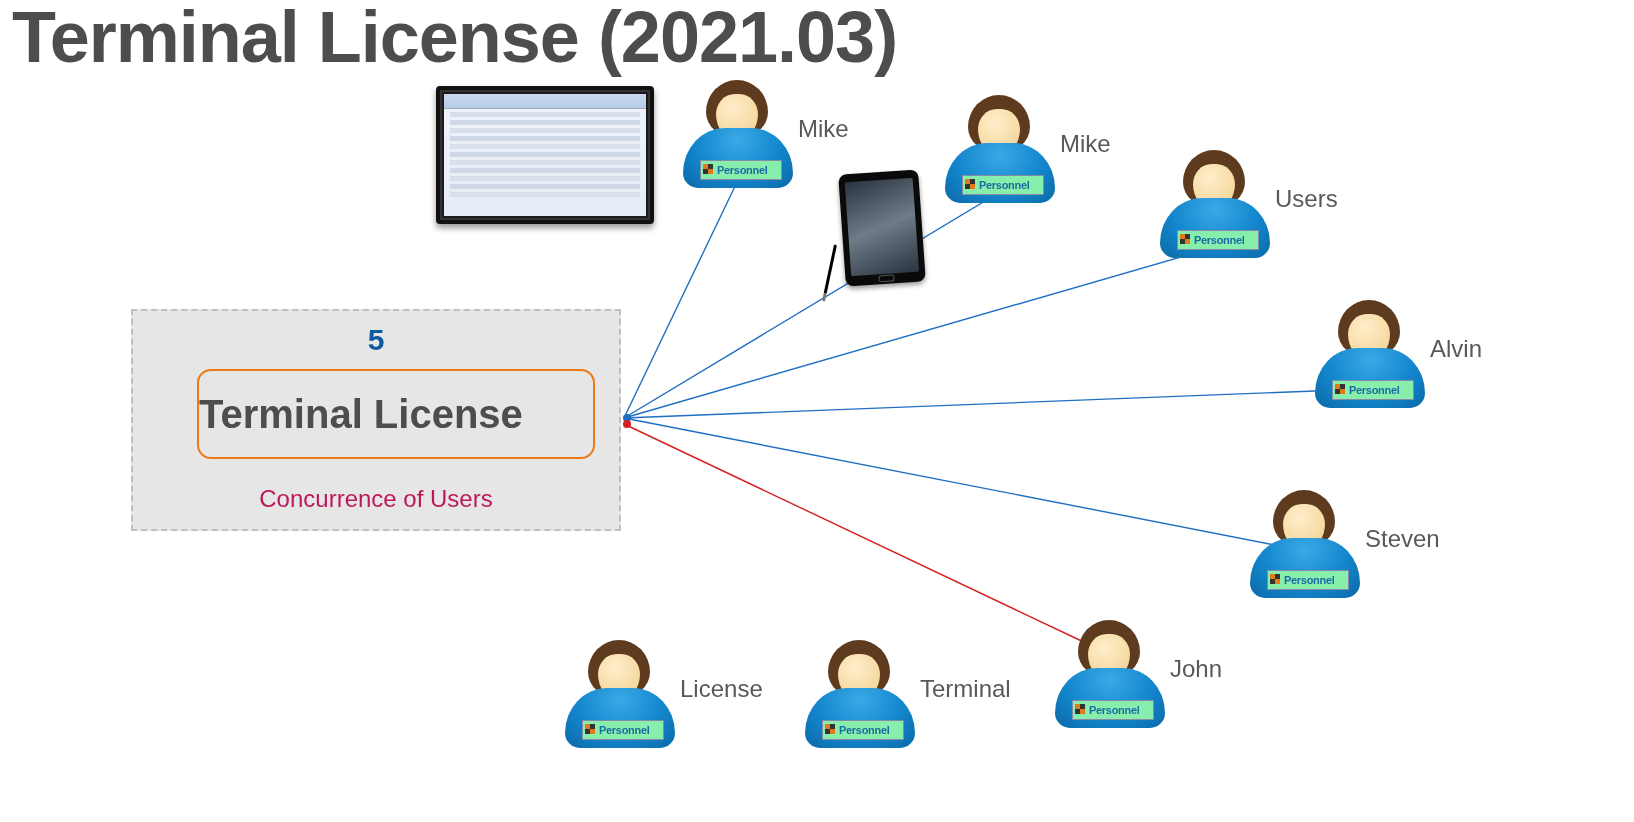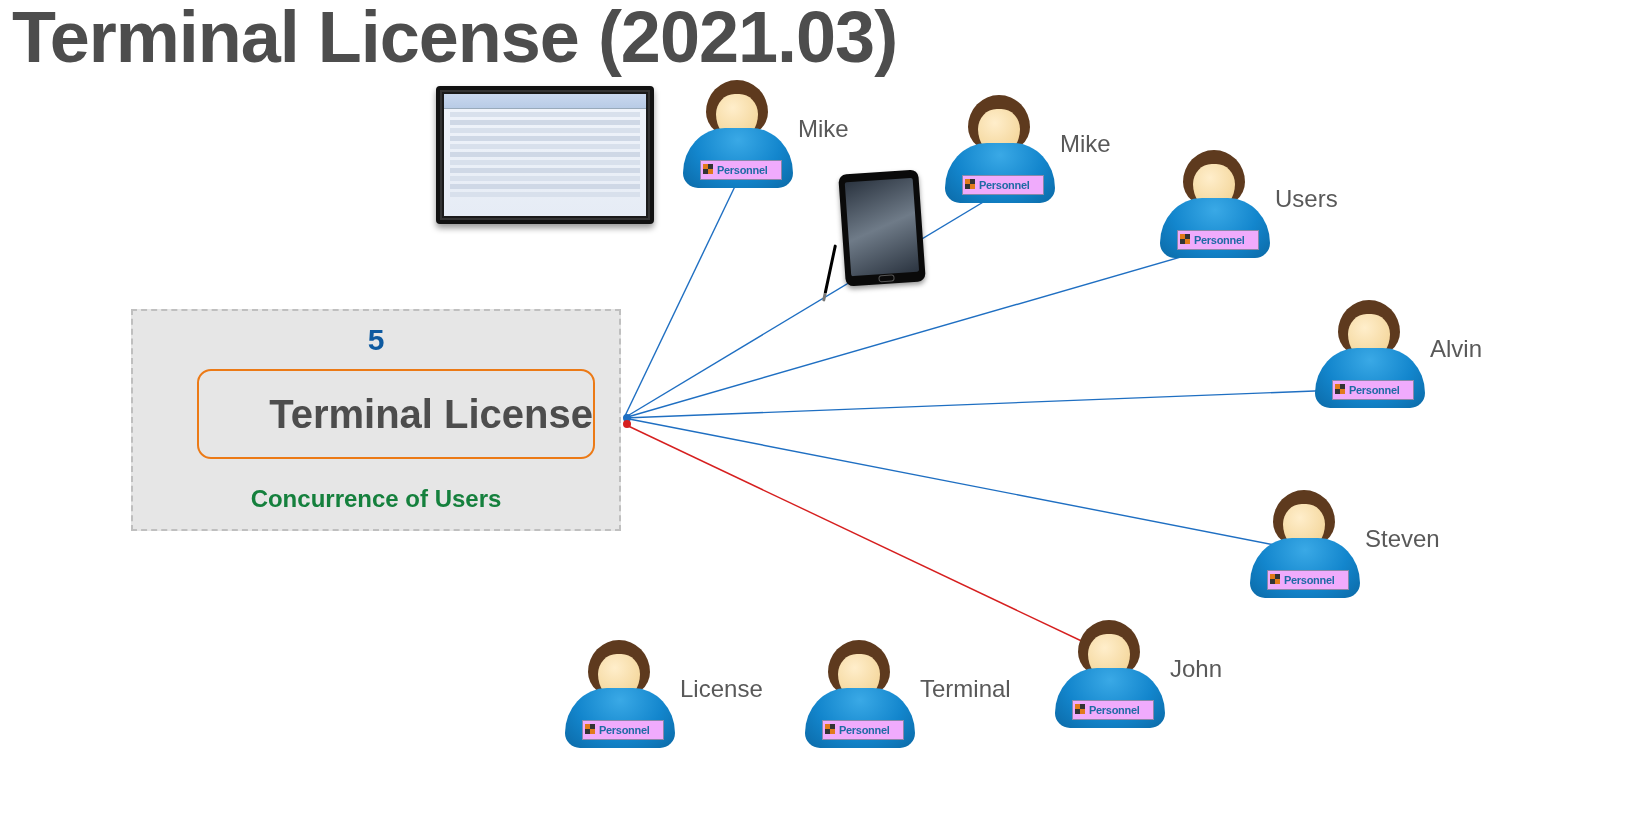--- a/index.html
+++ b/index.html
@@ -42,36 +42,35 @@
     color: #0e5aa0;
   }
   .license-btn {
     position: absolute;
     left: 24px;
     right: 24px;
     top: 58px;
     height: 86px;
     border: 2px solid #ec7a16;
     border-radius: 14px;
-    text-align: right;
+    text-align: left;
     line-height: 86px;
     font-size: 40px;
     font-weight: 700;
     color: #4d4d4d;
     background: #e6e6e6;
     margin-left: 40px;
   }
   .license-sub {
     position: absolute;
     bottom: 16px;
     width: 100%;
     text-align: center;
-    color: #15803d;
+    color: #be185d;
     font-size: 24px;
-    font-weight: bold;
   }
   
   svg.lines {
     position: absolute;
     left: 0; top: 0;
     width: 1634px; height: 822px;
     pointer-events: none;
   }
 
   
@@ -97,21 +96,21 @@
     position: absolute;
     left: 5px; top: 48px;
     width: 110px; height: 60px;
     background: radial-gradient(ellipse at 50% 20%, #3aa9e6 0%, #1386cd 55%, #0b69a6 100%);
     border-radius: 56px 56px 20px 20px / 60px 60px 20px 20px;
   }
   .user .badge {
     position: absolute;
     left: 22px; top: 80px;
     width: 82px; height: 20px;
-    background: #f0abfc;
+    background: #86efac;
     border: 1px solid #88a;
     font-size: 11px;
     color: #1f6aa5;
     font-weight: 600;
     line-height: 18px;
     text-align: left;
     padding-left: 16px;
     box-sizing: border-box;
     letter-spacing: -0.3px;
   }

